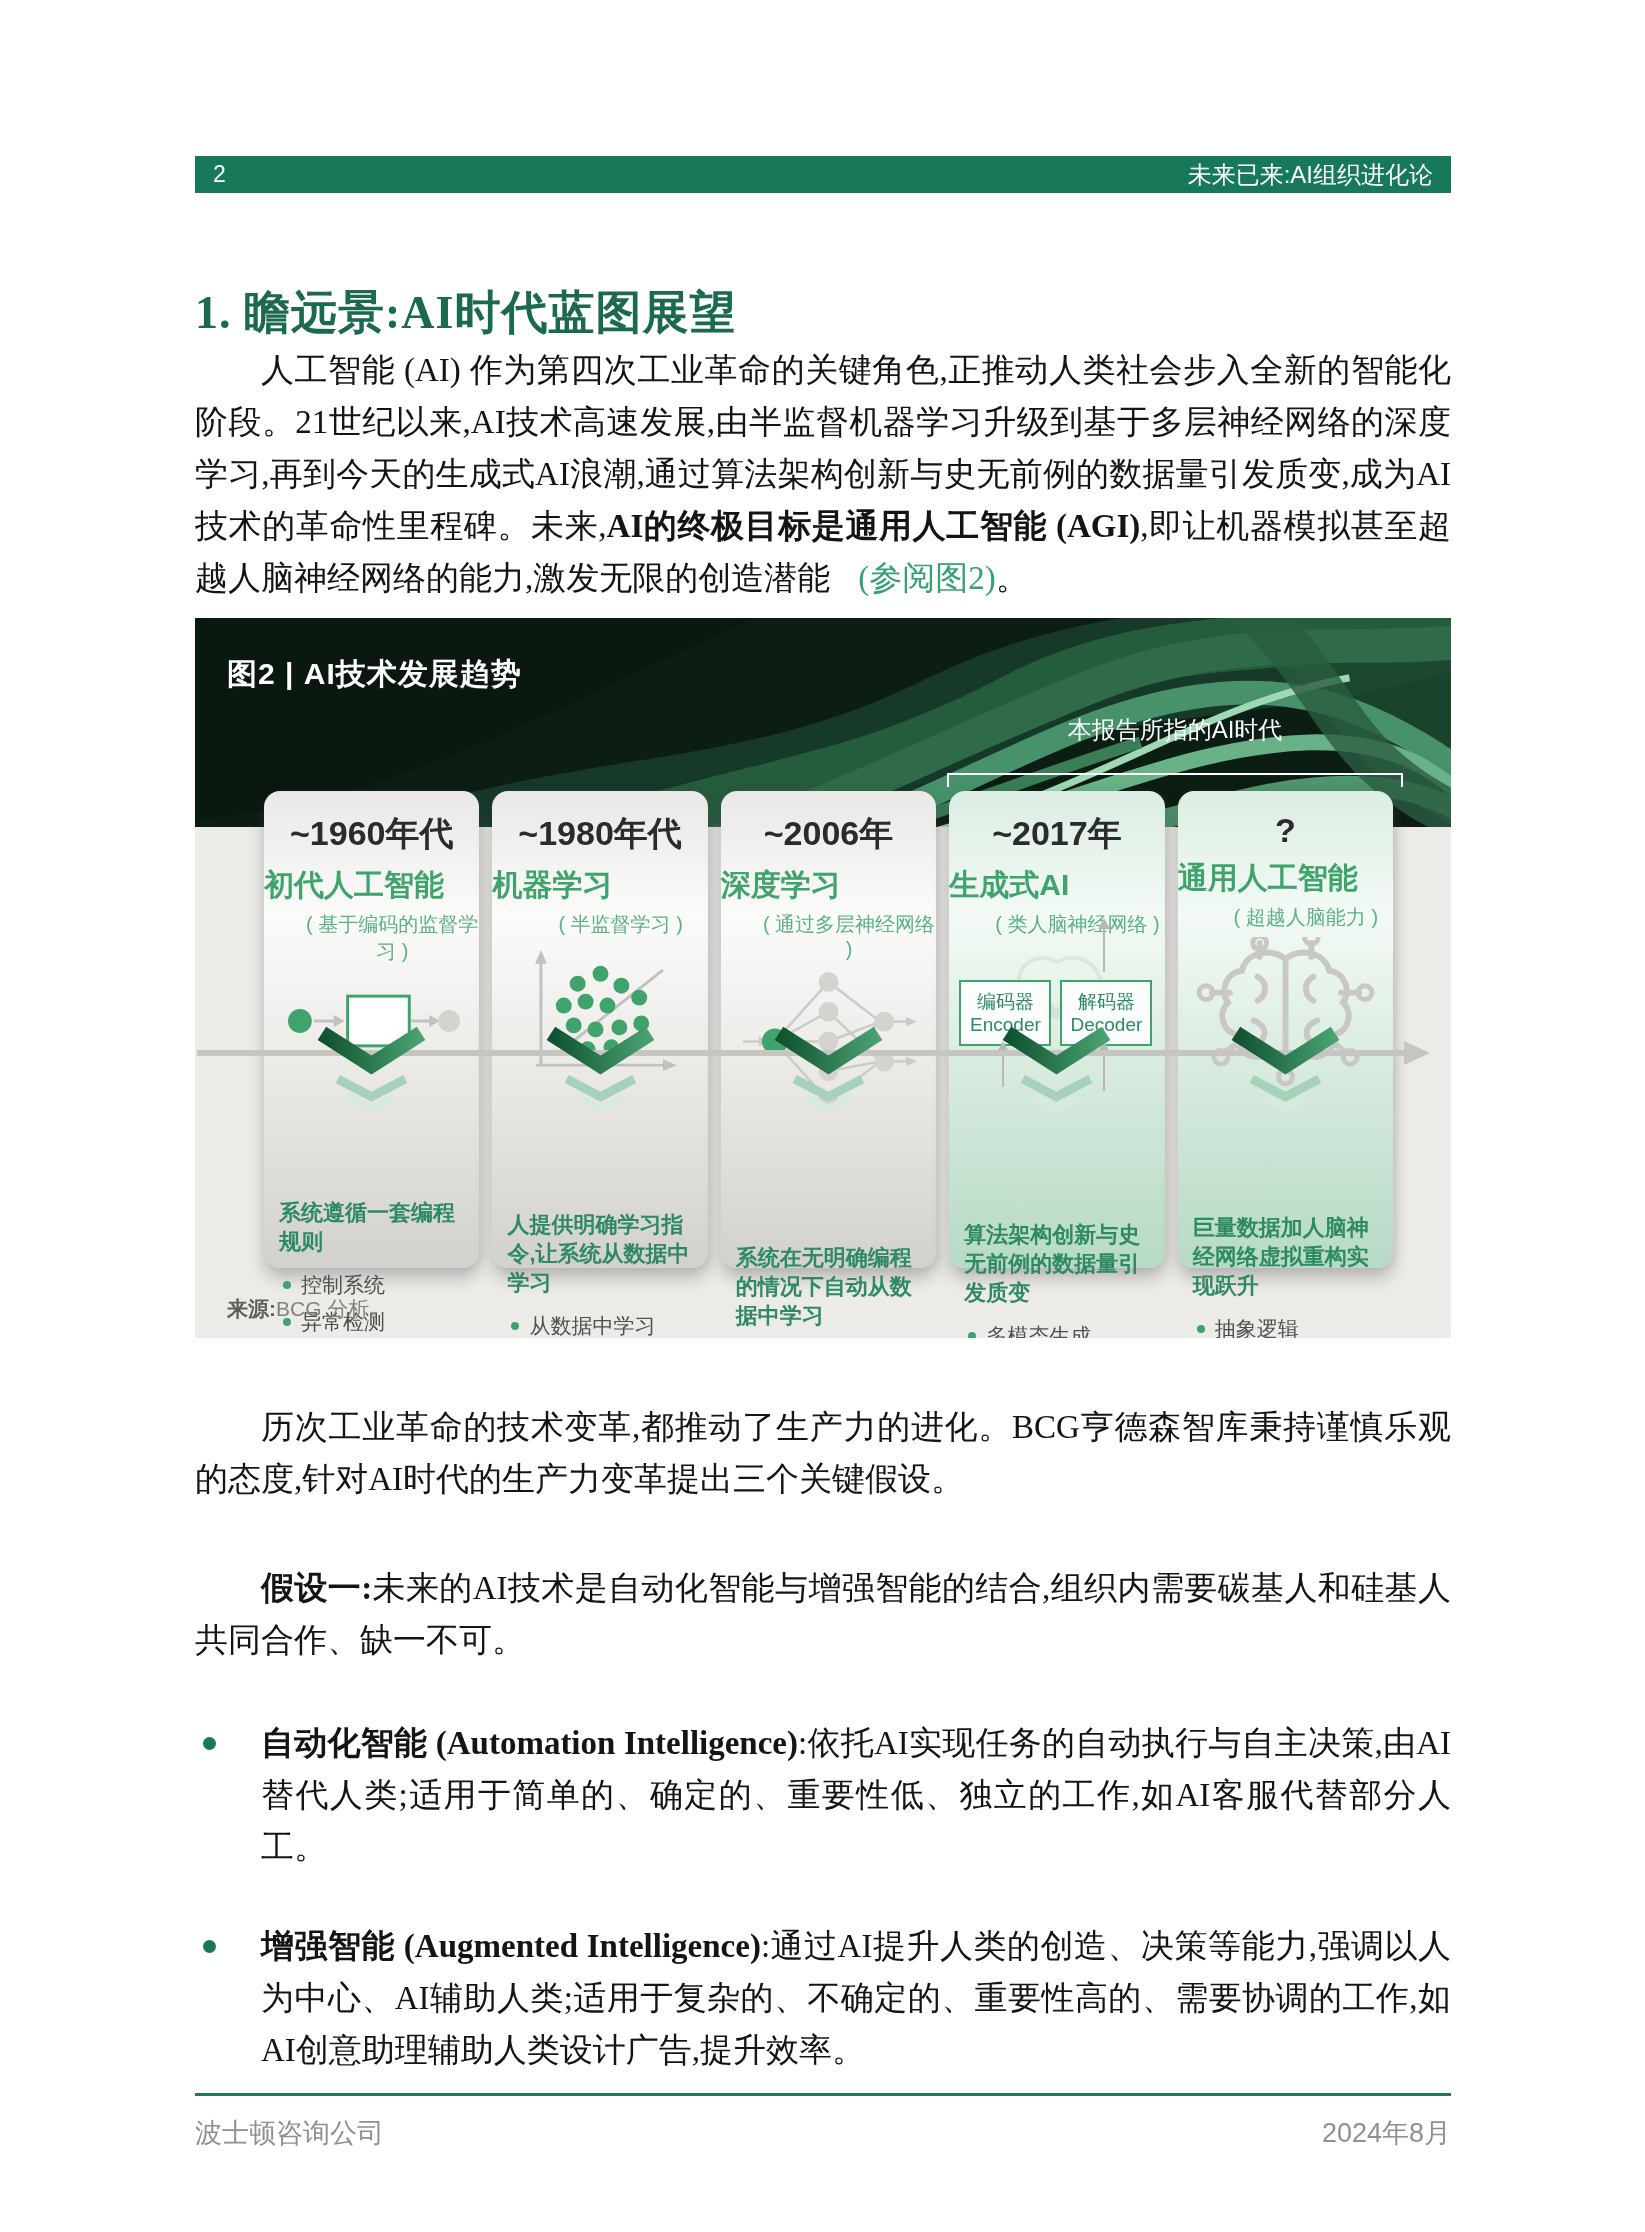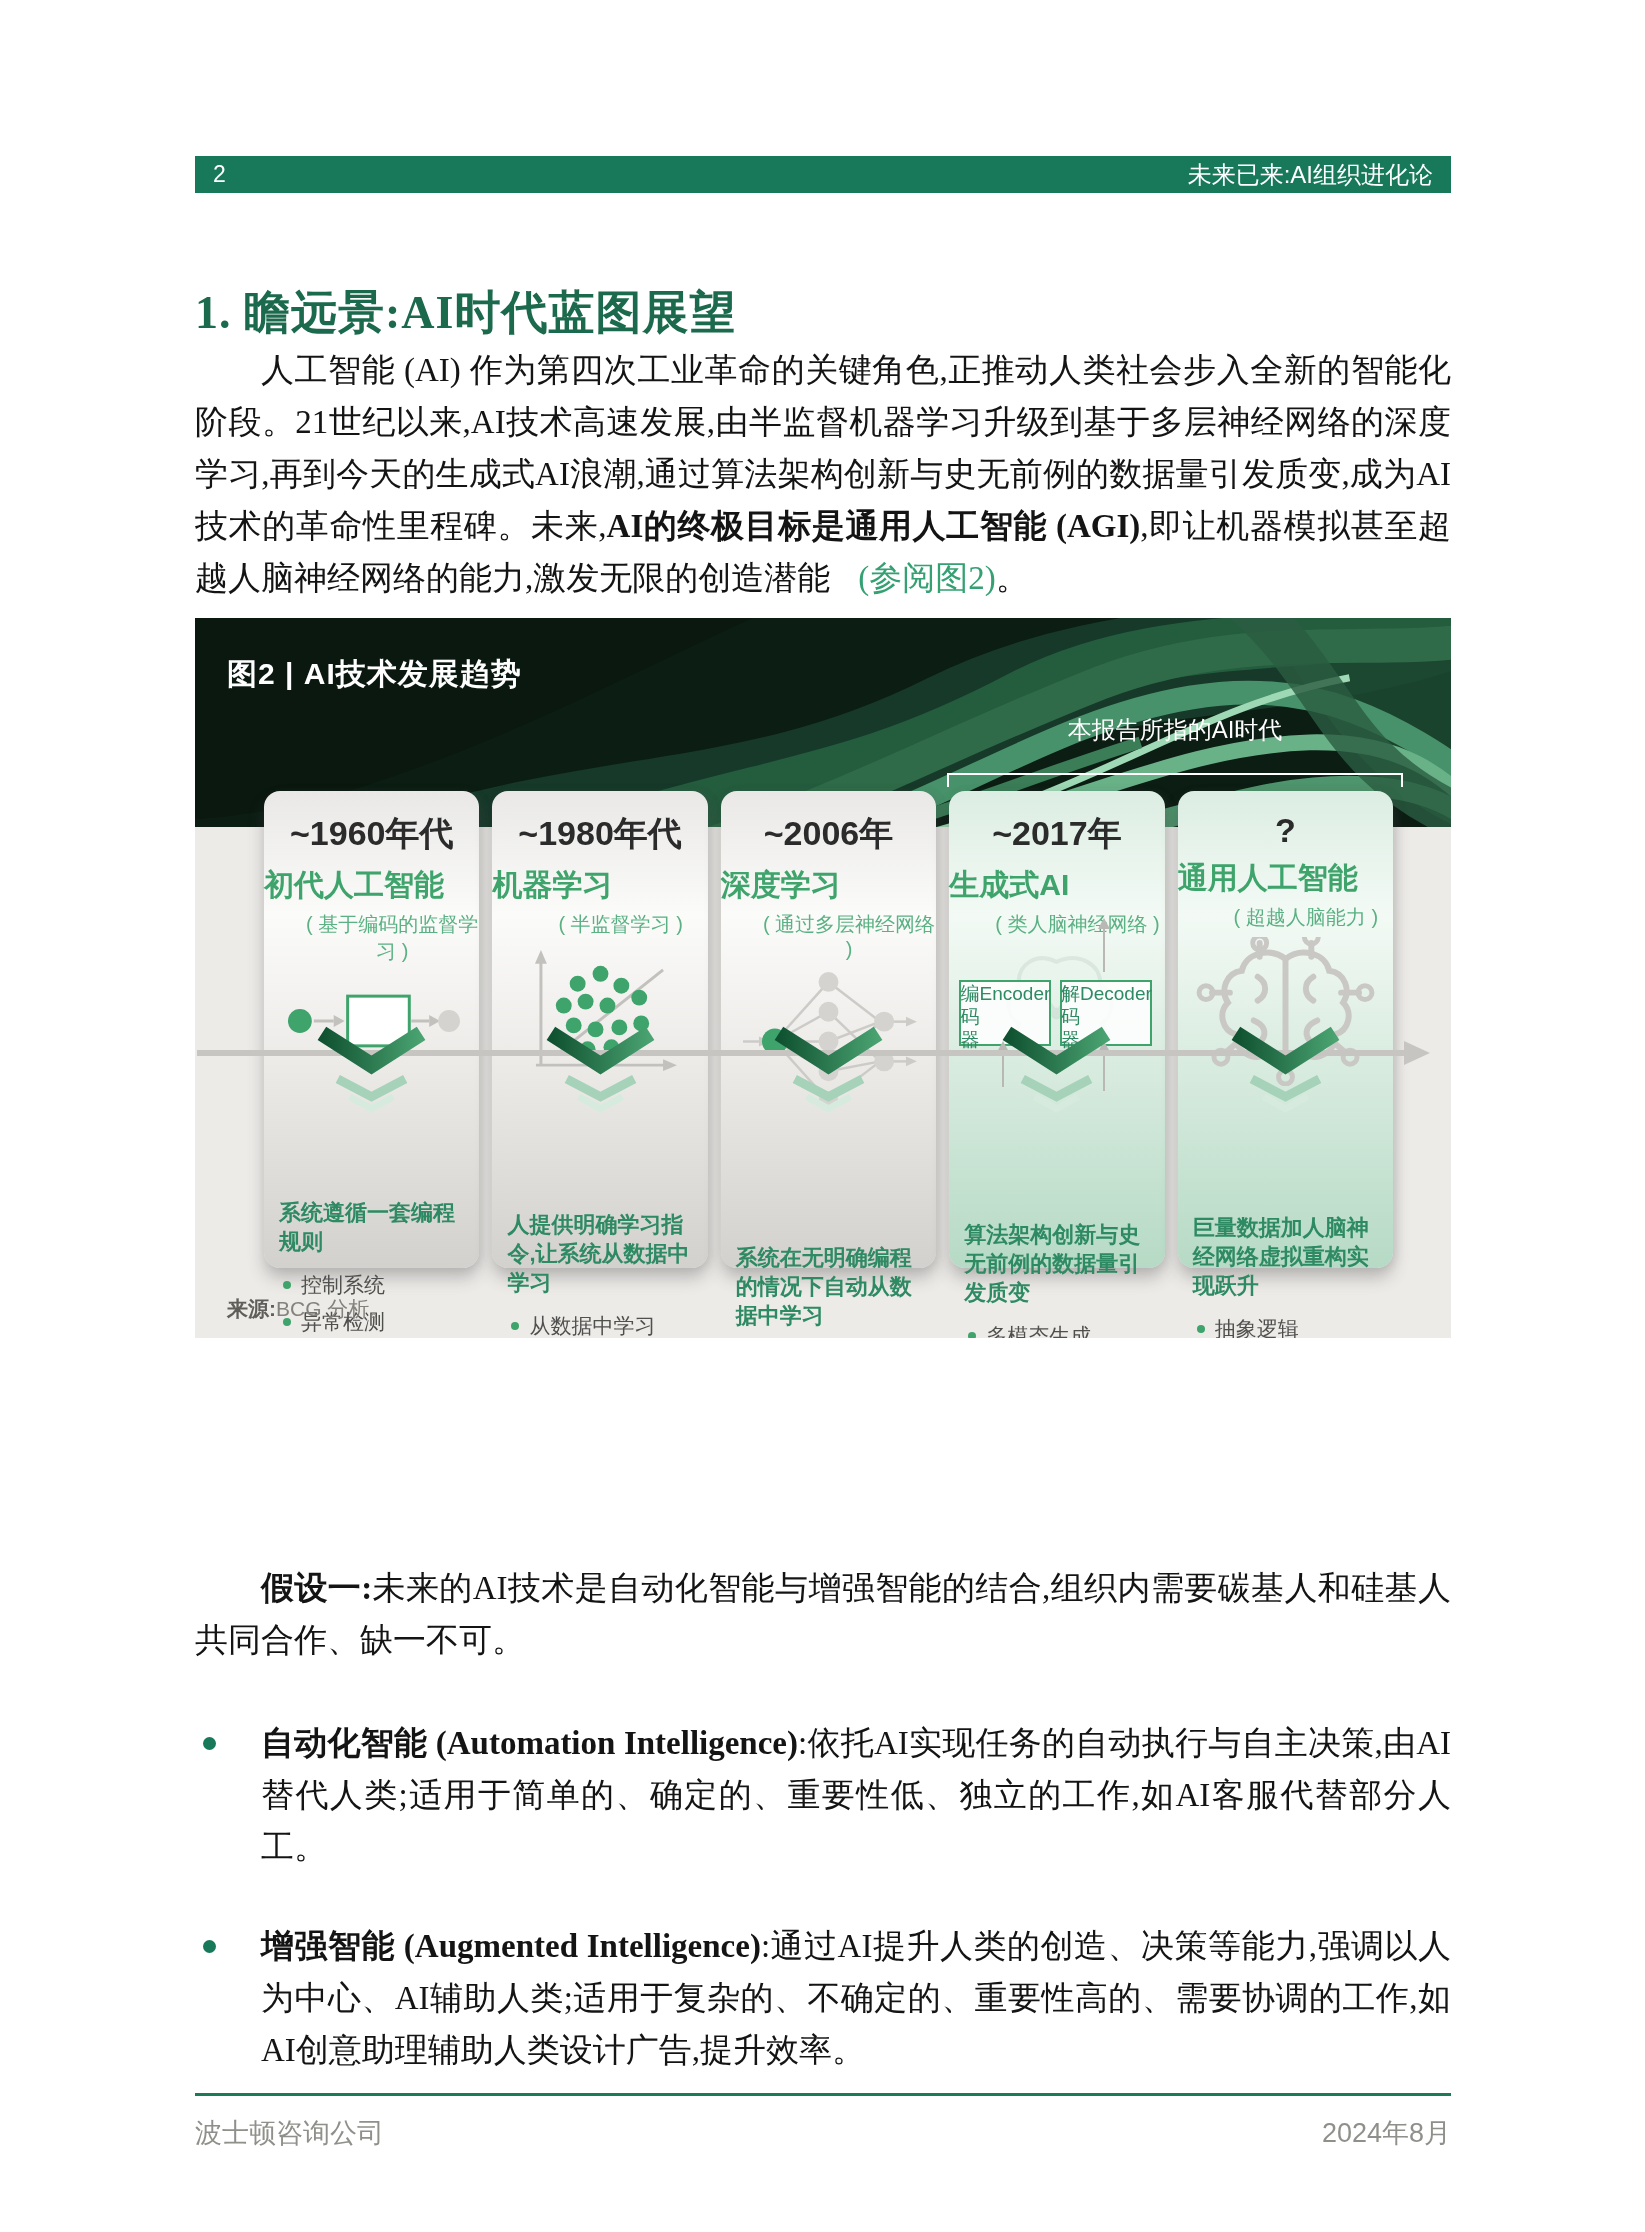--- a/index.html
+++ b/index.html
@@ -76,21 +76,21 @@
                   border-bottom:12px solid transparent;}
   .chevrons{position:absolute;left:69px;top:403px;width:1129px;height:100px;z-index:3;
             display:flex;gap:13px;pointer-events:none;}
   .chevrons .chv{flex:1;display:flex;justify-content:center;}
 
   
   .codec-wrap{position:relative;width:199px;height:149px;}
   .codec-brain{position:absolute;left:30px;top:0px;opacity:.16;}
   .codec-box{position:absolute;top:36px;width:88px;height:62px;border:2px solid #3ea46b;
              background:rgba(255,255,255,.85);color:#2e8a63;font-size:19px;line-height:23px;
-             text-align:center;display:flex;flex-direction:row;justify-content:center;}
+             text-align:center;display:flex;flex-direction:column;justify-content:center;}
   .codec-box.enc{left:2px;}
   .codec-box.dec{left:103px;}
   .codec-arrow{position:absolute;width:2px;background:#b9b8b5;}
   .codec-arrow::before{content:"";position:absolute;top:-10px;left:-5px;width:0;height:0;
                        border-bottom:11px solid #b9b8b5;border-left:6px solid transparent;
                        border-right:6px solid transparent;}
   .arr-enc{left:45px;top:107px;height:36px;}
   .arr-dec{left:146px;top:107px;height:40px;}
   .arr-dec2{left:146px;top:-16px;height:44px;}
 
@@ -377,20 +377,21 @@
           <polyline points="10,12 60,44 110,12" stroke="url(#cg1)" stroke-width="16" fill="none"></polyline>
           <polyline points="26,58 60,76 94,58" stroke="#a5d2b8" stroke-width="9" fill="none"></polyline>
           <polyline points="38,76 60,88 82,76" stroke="#d6ebde" stroke-width="7" fill="none"></polyline>
         </svg>
       </div>
     </div>
 
     <div class="fig-source"><b>来源:</b><span>BCG 分析。</span></div>
   </figure>
 
+  <p class="body-par p2">历次工业革命的技术变革,都推动了生产力的进化。BCG亨德森智库秉持谨慎乐观的态度,针对AI时代的生产力变革提出三个关键假设。</p>
 
   <p class="body-par p3"><b>假设一:</b><span>未来的AI技术是自动化智能与增强智能的结合,组织内需要碳基人和硅基人共同合作、缺一不可。</span></p>
 
   <p class="pbullet b1"><b>自动化智能 (Automation Intelligence)</b><span>:依托AI实现任务的自动执行与自主决策,由AI替代人类;适用于简单的、确定的、重要性低、独立的工作,如AI客服代替部分人工。</span></p>
 
   <p class="pbullet b2"><b>增强智能 (Augmented Intelligence)</b><span>:通过AI提升人类的创造、决策等能力,强调以人为中心、AI辅助人类;适用于复杂的、不确定的、重要性高的、需要协调的工作,如AI创意助理辅助人类设计广告,提升效率。</span></p>
 
   <div class="footer-line"></div>
   <div class="footer-row">
     <span>波士顿咨询公司</span>

